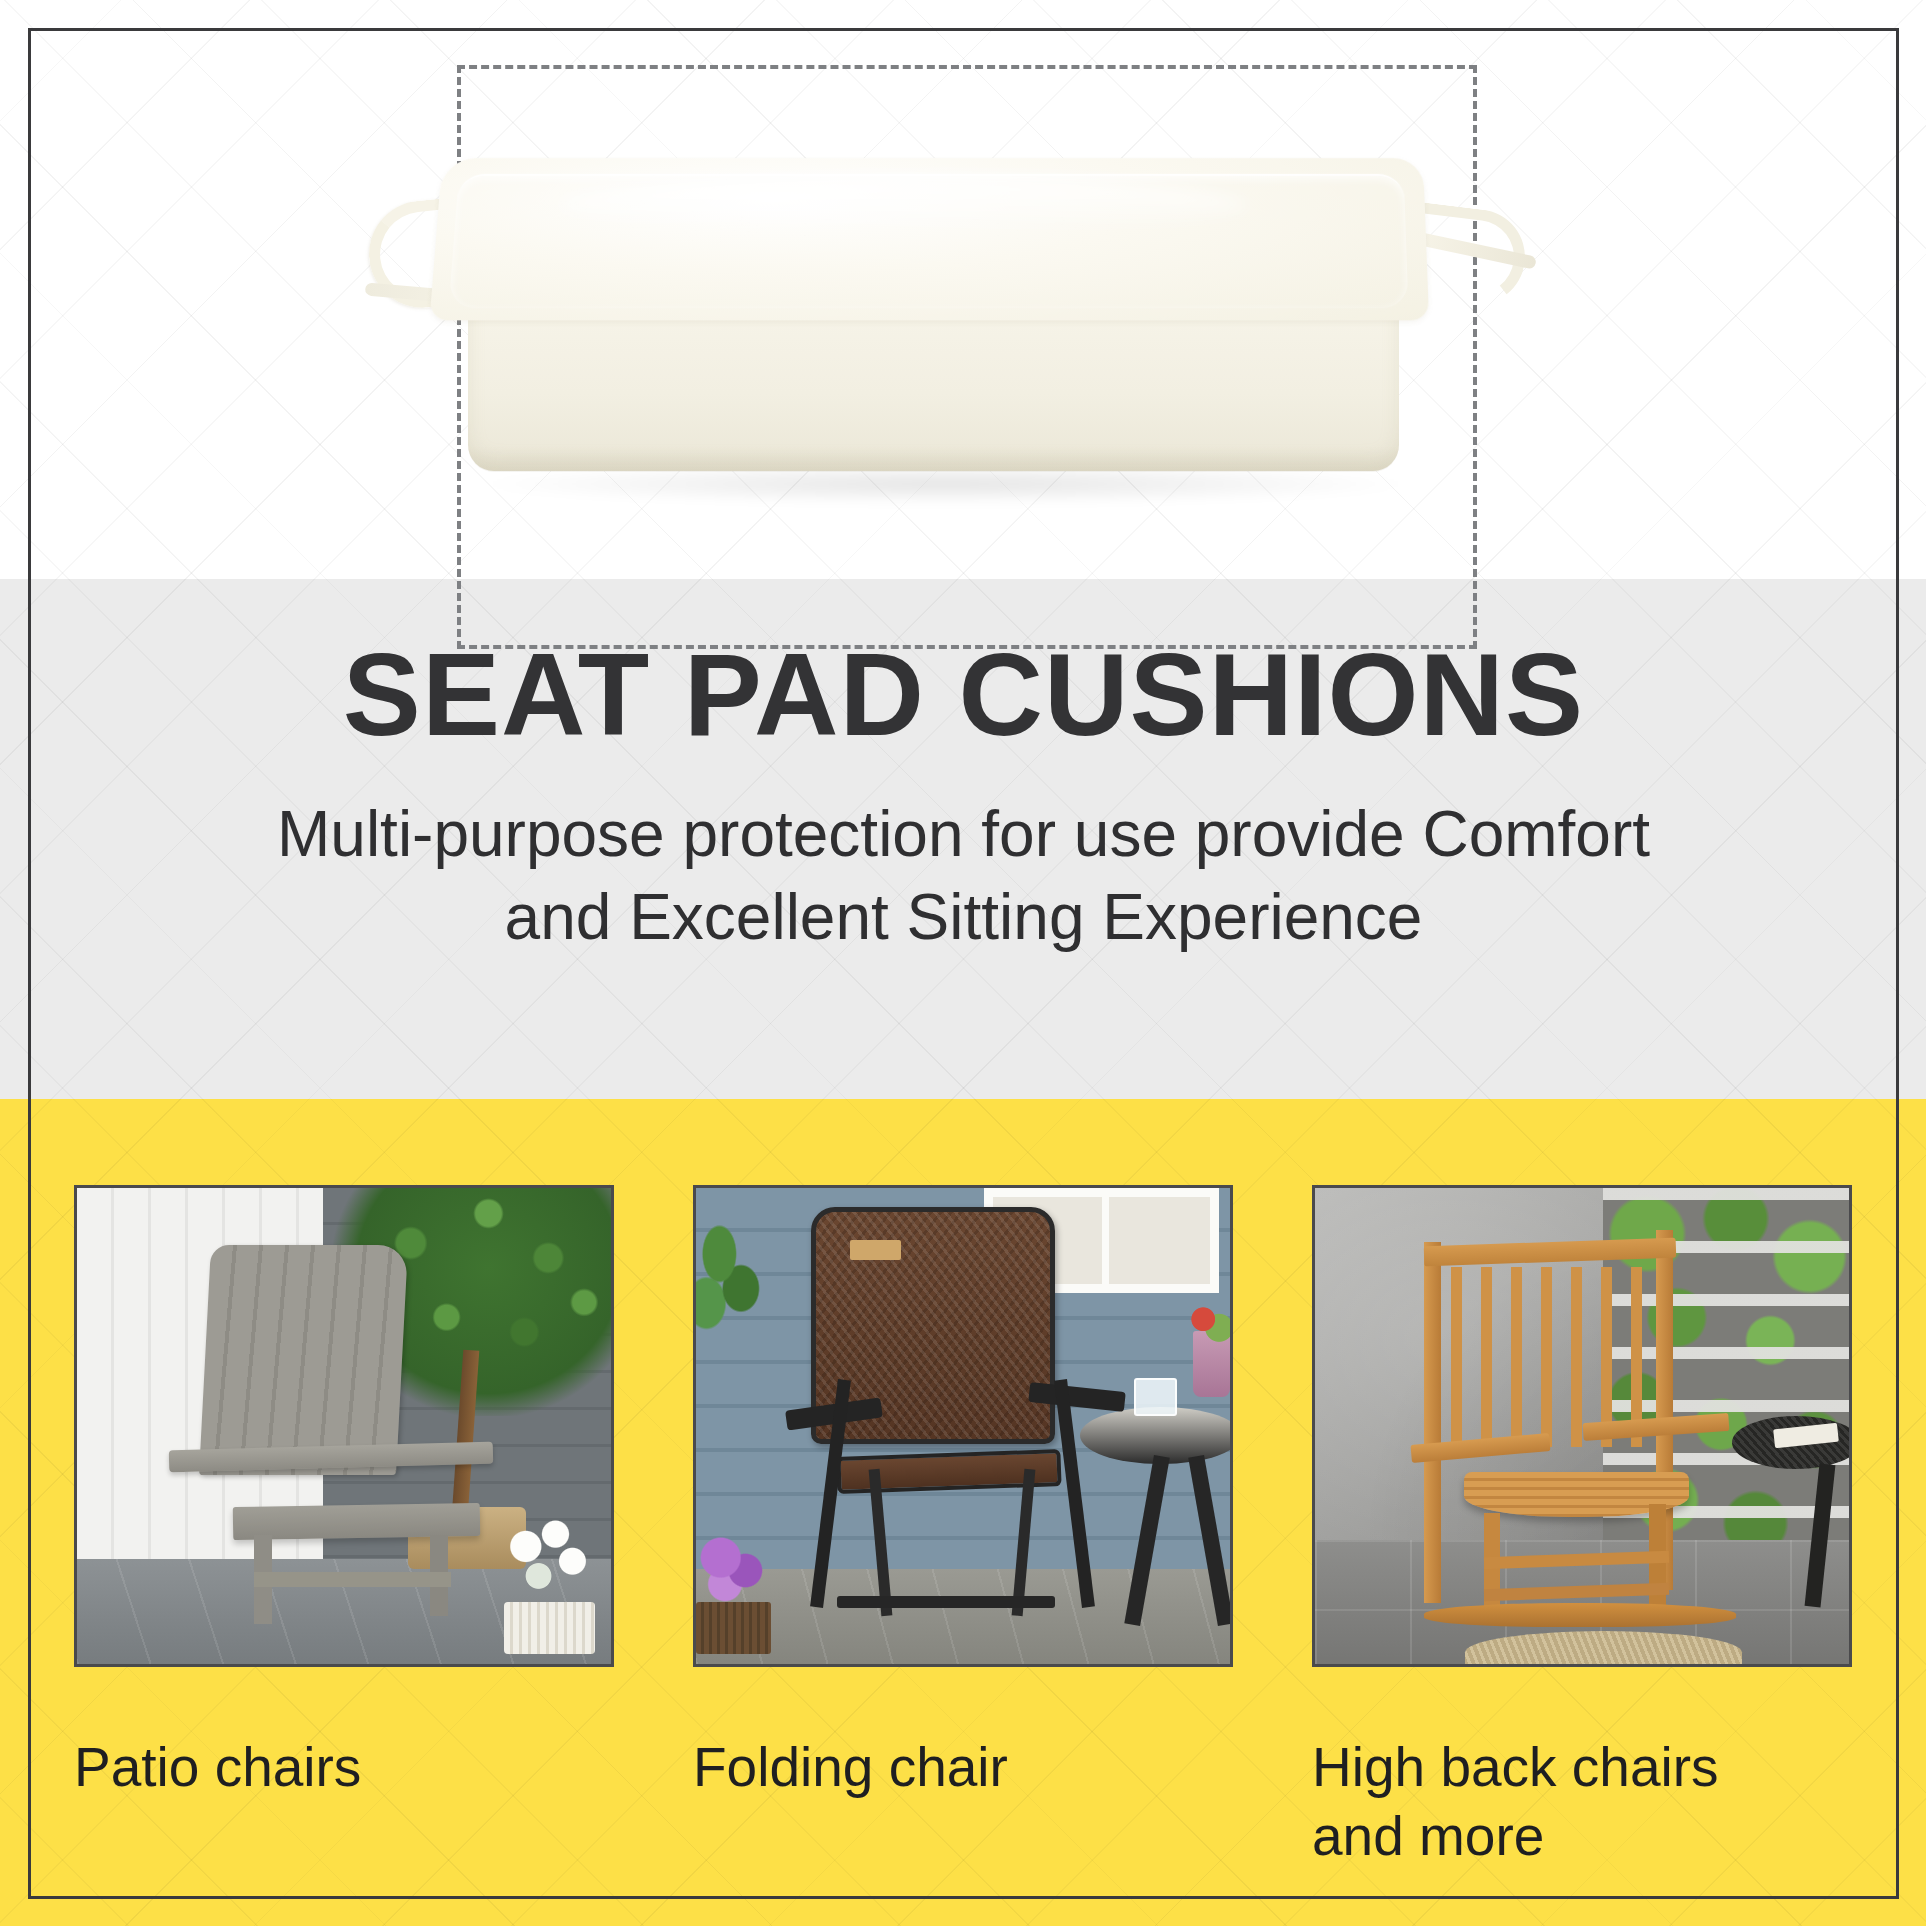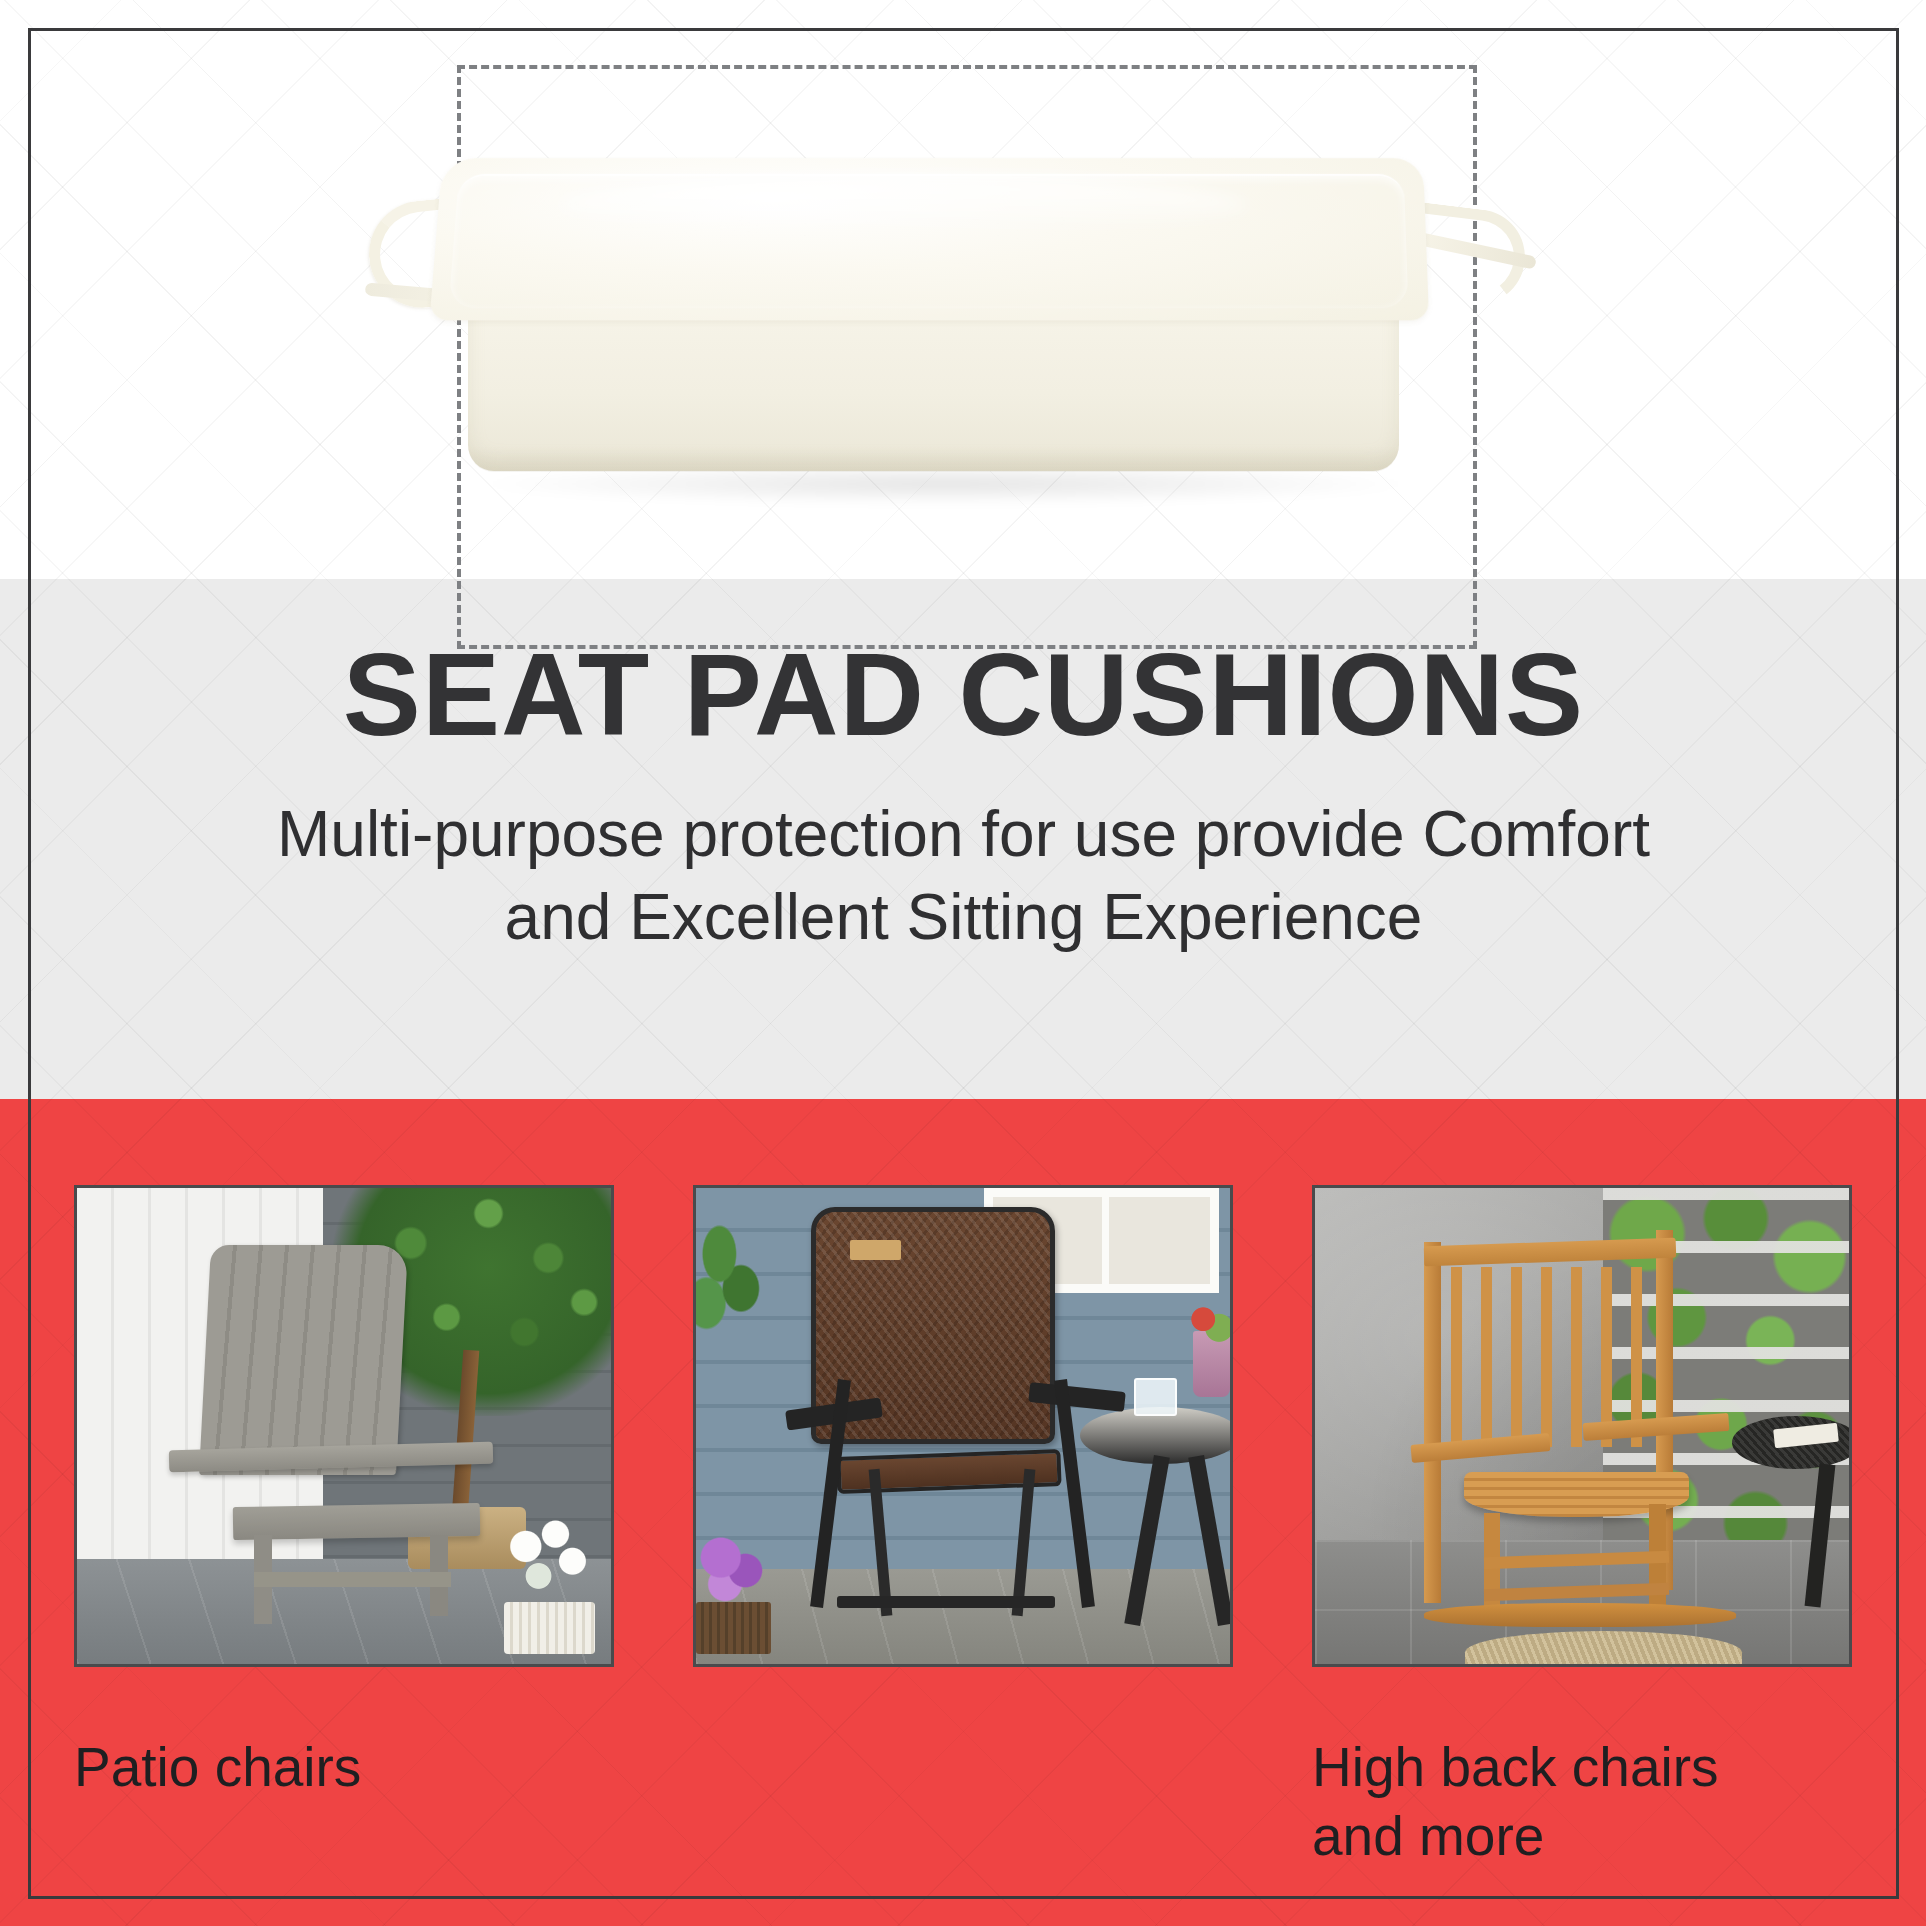--- a/index.html
+++ b/index.html
@@ -15,21 +15,21 @@
     position:absolute; inset:0;
     background-image:
       repeating-linear-gradient(45deg,  rgba(0,0,0,0.030) 0 1.2px, transparent 1.2px 91px),
       repeating-linear-gradient(-45deg, rgba(0,0,0,0.030) 0 1.2px, transparent 1.2px 91px),
       repeating-linear-gradient(45deg,  rgba(0,0,0,0.016) 0 1px, transparent 1px 182px),
       repeating-linear-gradient(-45deg, rgba(0,0,0,0.016) 0 1px, transparent 1px 182px);
     pointer-events:none;
     z-index:2;
   }
 
-  .page { position:relative; width:1927px; height:1927px; background:#ef4444; }
+  .page { position:relative; width:1927px; height:1927px; background:#fde047; }
 
   
   .frame {
     position:absolute; left:28px; top:28px;
     width:1871px; height:1871px;
     border:3px solid #3a3a3c;
     z-index:6; pointer-events:none;
   }
 
   
@@ -453,20 +453,21 @@
           <div class="s3-rung2"></div>
           <div class="s3-rocker"></div>
         </div>
       </div>
     </div>
 
   </div>
 
   <div class="captions">
     <div class="cap c1">Patio chairs</div>
+    <div class="cap c2">Folding chair</div>
     <div class="cap c3">
       <div>High back chairs</div>
       <div>and more</div>
     </div>
   </div>
 
   <div class="frame"></div>
 
 </div>
 

